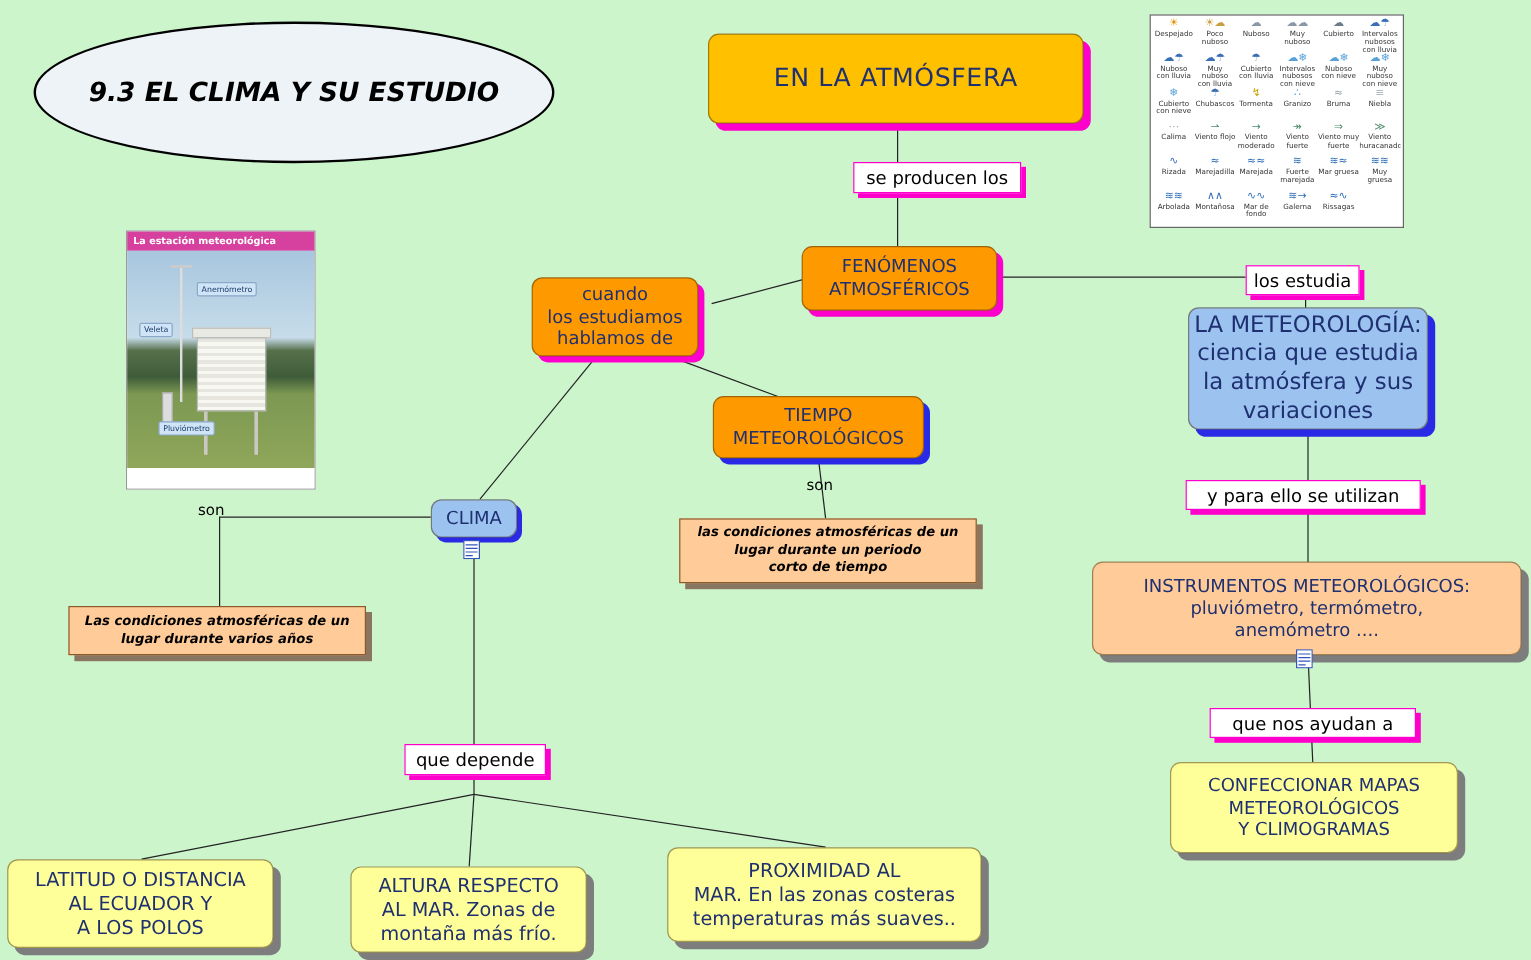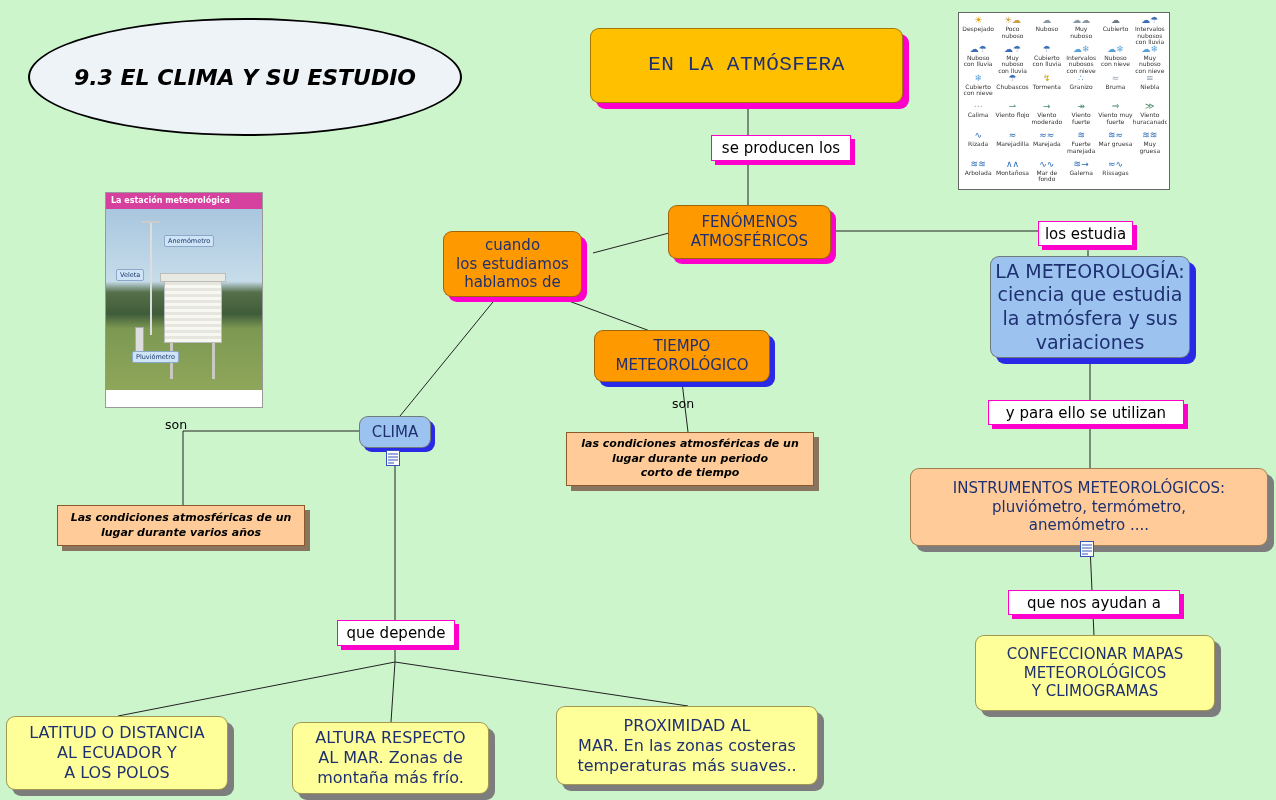--- a/index.html
+++ b/index.html
@@ -5,21 +5,21 @@
 <style>
   * { margin:0; padding:0; box-sizing:border-box; }
   body { font-family:"DejaVu Sans","Liberation Sans",sans-serif; }
   .canvas { position:relative; width:1276px; height:800px;
             background:var(--c-background,#ccf5cc); overflow:hidden; }
   .wires { position:absolute; left:0; top:0; z-index:1; }
 
   .node { position:absolute; z-index:2; display:flex; align-items:center; justify-content:center;
           text-align:center; white-space:pre-line; line-height:1.25;
           color:var(--c-node-text,#1f3070); border:1px solid rgba(70,50,10,.5); border-radius:9px; }
-  .n-atmosfera   { left:590px; top:28px;  width:313px; height:75px; background:var(--c-gold-node,#ffc000);  box-shadow:6px 6px 0 var(--c-magenta-shadow,#ff00cc); font-size:21px; letter-spacing:.5px;font-family:Liberation Mono, monospace; }
+  .n-atmosfera   { left:590px; top:28px;  width:313px; height:75px; background:var(--c-gold-node,#ffc000);  box-shadow:6px 6px 0 var(--c-magenta-shadow,#ff00cc); font-size:21px; letter-spacing:.5px; }
   .n-fenomenos   { left:668px; top:205px; width:163px; height:54px; background:var(--c-orange-node,#ff9900); box-shadow:5px 5px 0 var(--c-magenta-shadow,#ff00cc); font-size:15px; }
   .n-cuando      { left:443px; top:231px; width:139px; height:66px; background:var(--c-orange-node,#ff9900); box-shadow:5px 5px 0 var(--c-magenta-shadow,#ff00cc); font-size:15px; }
   .n-tiempo      { left:594px; top:330px; width:176px; height:52px; background:var(--c-orange-node,#ff9900); box-shadow:5px 5px 0 var(--c-blue-shadow,#2929e6); font-size:15px; }
   .n-clima       { left:359px; top:416px; width:72px;  height:32px; background:var(--c-blue-node,#9cc3f0);   box-shadow:4px 4px 0 var(--c-blue-shadow,#2929e6); font-size:15px; }
   .n-meteorologia{ left:990px; top:256px; width:200px; height:102px;background:var(--c-blue-node,#9cc3f0);   box-shadow:6px 6px 0 var(--c-blue-shadow,#2929e6); font-size:19px; }
   .n-instrumentos{ left:910px; top:468px; width:358px; height:78px; background:var(--c-peach-node,#ffcc99);  box-shadow:6px 6px 0 var(--c-gray-shadow,#7d7d7d); font-size:15px; }
   .n-confeccionar{ left:975px; top:635px; width:240px; height:76px; background:var(--c-yellow-node,#ffff99); box-shadow:6px 6px 0 var(--c-gray-shadow,#7d7d7d); font-size:15px; }
   .n-latitud     { left:6px;   top:716px; width:222px; height:74px; background:var(--c-yellow-node,#ffff99); box-shadow:6px 6px 0 var(--c-gray-shadow,#7d7d7d); font-size:16px; }
   .n-altura      { left:292px; top:722px; width:197px; height:72px; background:var(--c-yellow-node,#ffff99); box-shadow:6px 6px 0 var(--c-gray-shadow,#7d7d7d); font-size:16px; }
   .n-proximidad  { left:556px; top:706px; width:262px; height:79px; background:var(--c-yellow-node,#ffff99); box-shadow:6px 6px 0 var(--c-gray-shadow,#7d7d7d); font-size:16px; }
@@ -110,21 +110,21 @@
     <span>9.3 EL CLIMA Y SU ESTUDIO</span>
   </div>
 
   <div class="node n-atmosfera">EN LA ATMÓSFERA</div>
   <div class="node n-fenomenos">FENÓMENOS
 ATMOSFÉRICOS</div>
   <div class="node n-cuando">cuando
 los estudiamos
 hablamos de</div>
   <div class="node n-tiempo">TIEMPO
-METEOROLÓGICO</div>
+METEOROLÓGICOS</div>
   <div class="node n-clima">CLIMA</div>
   <div class="node n-meteorologia">LA METEOROLOGÍA:
 ciencia que estudia
 la atmósfera y sus
 variaciones</div>
   <div class="node n-instrumentos">INSTRUMENTOS METEOROLÓGICOS:
 pluviómetro, termómetro,
 anemómetro ....</div>
   <div class="node n-confeccionar">CONFECCIONAR MAPAS
 METEOROLÓGICOS

